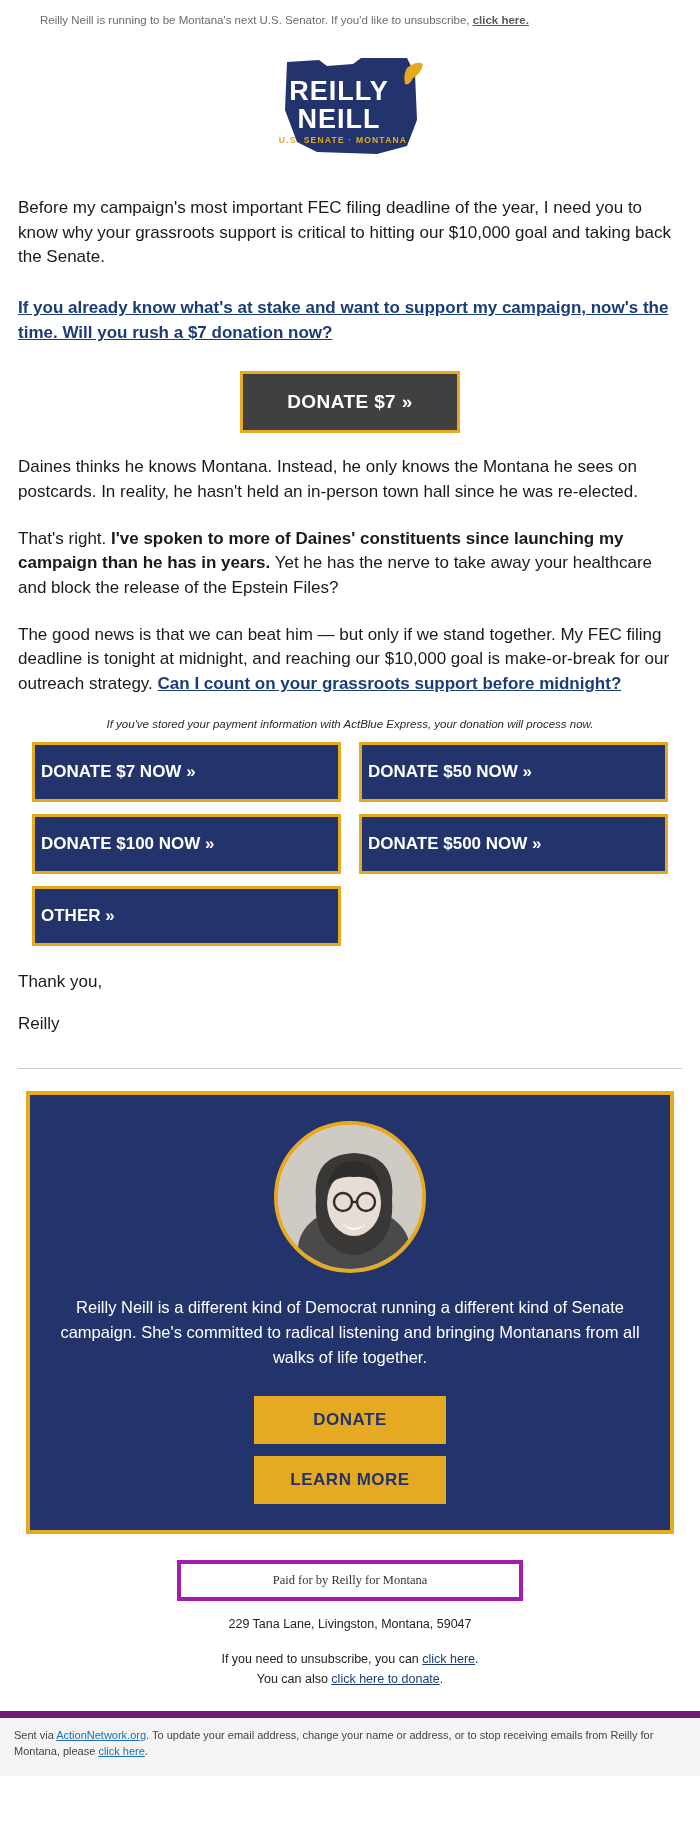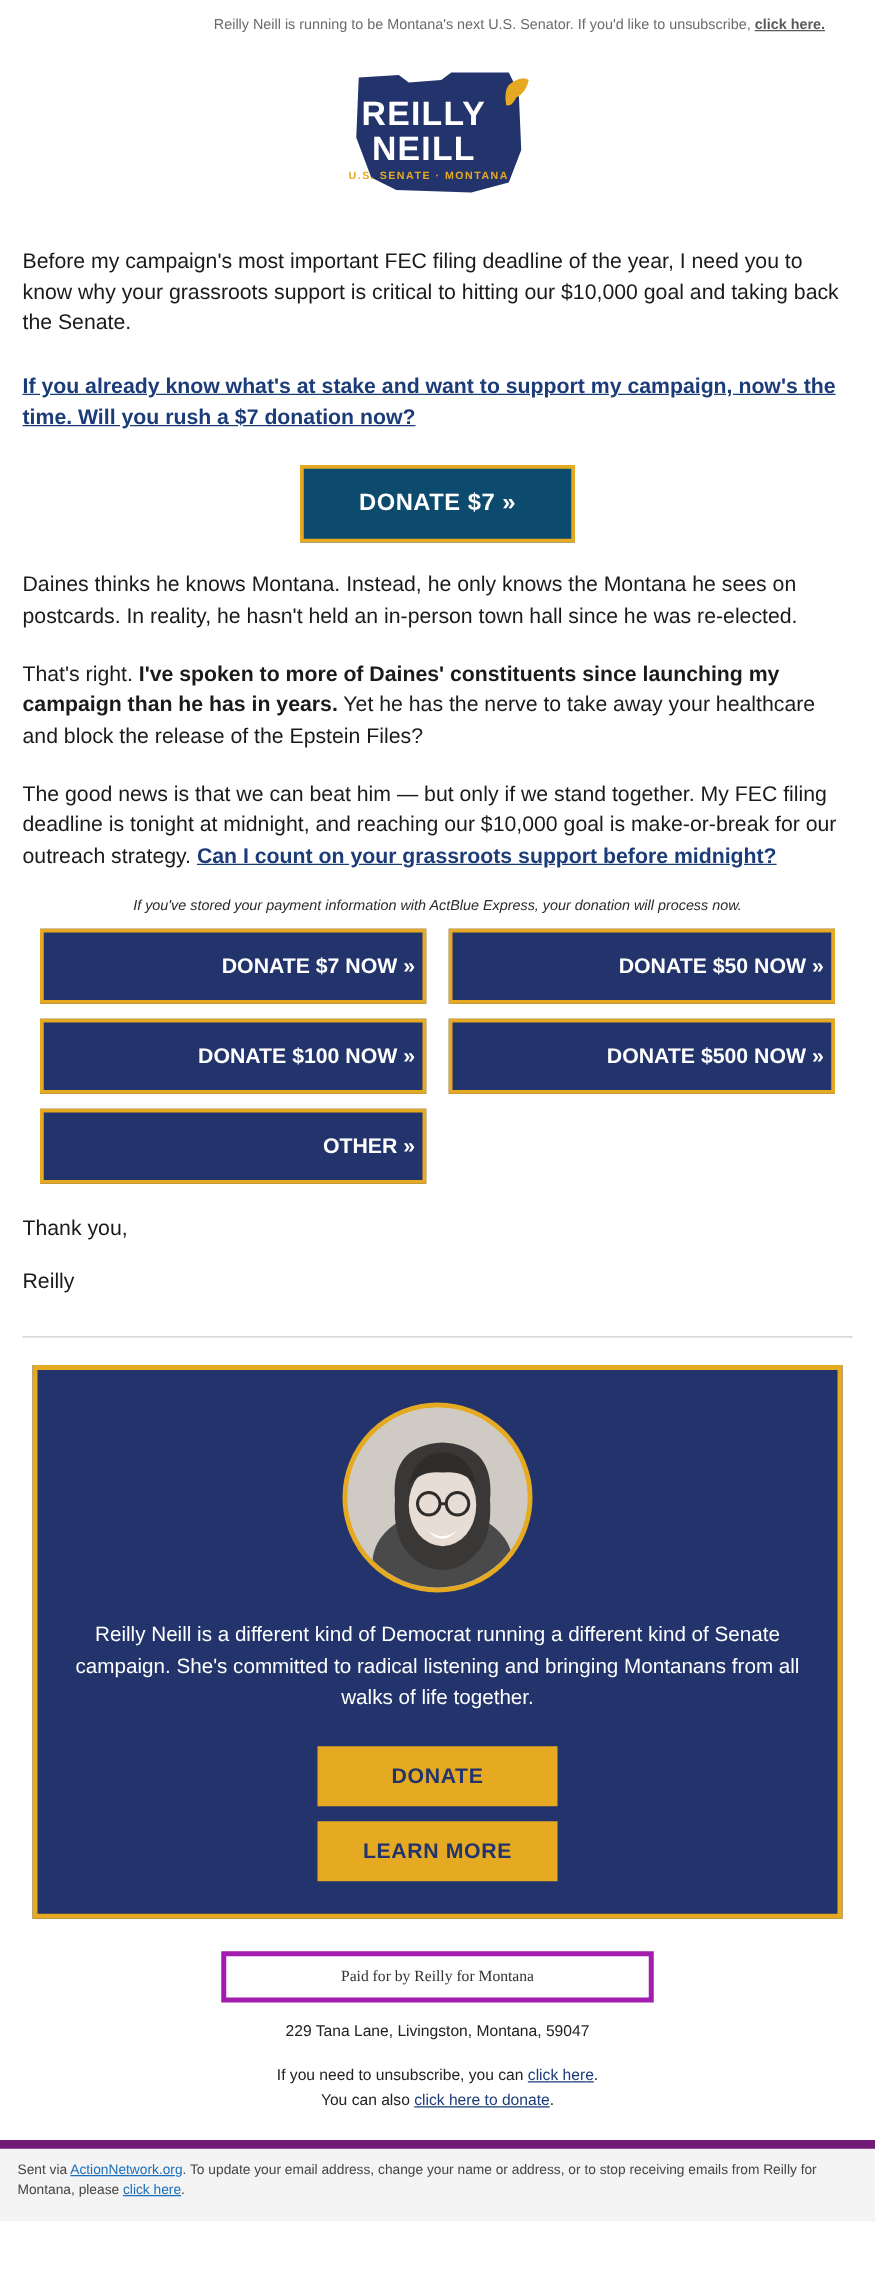--- a/index.html
+++ b/index.html
@@ -9,21 +9,21 @@
     background: #ffffff;
     font-family: "Liberation Sans", sans-serif;
   }
   body {
     width: 700px;
     min-height: 1831px;
     position: relative;
     color: #1a1a1a;
   }
   .preheader {
-    text-align: right;
+    text-align: left;
     font-size: 11.5px;
     color: #6b6b6b;
     padding: 12px 40px 10px 40px;
     line-height: 1.4;
   }
   .preheader a {
     color: #5a5a5a;
     text-decoration: underline;
     font-weight: bold;
   }
@@ -57,21 +57,21 @@
     font-weight: bold;
     text-decoration: underline;
   }
   .bold { font-weight: bold; }
   .cta-center {
     text-align: center;
     margin: 26px 0 8px 0;
   }
   .btn-main {
     display: inline-block;
-    background: #0c4a6e;
+    background: #404040;
     border: 3px solid #e5aa22;
     color: #ffffff;
     font-size: 19px;
     font-weight: bold;
     letter-spacing: 0.4px;
     padding: 17px 44px;
     text-decoration: none;
   }
   .disclaimer {
     text-align: center;
@@ -81,21 +81,21 @@
     margin: 22px 0 12px 0;
   }
   .grid {
     display: grid;
     grid-template-columns: 1fr 1fr;
     gap: 12px 18px;
     margin: 0 14px;
   }
   .btn-grid {
     display: block;
-    text-align: right;
+    text-align: left;
     background: #22346b;
     border: 3px solid #e5aa22;
     color: #ffffff;
     font-size: 17px;
     font-weight: bold;
     padding: 17px 6px;
     text-decoration: none;
   }
   .signoff {
     font-size: 17px;

